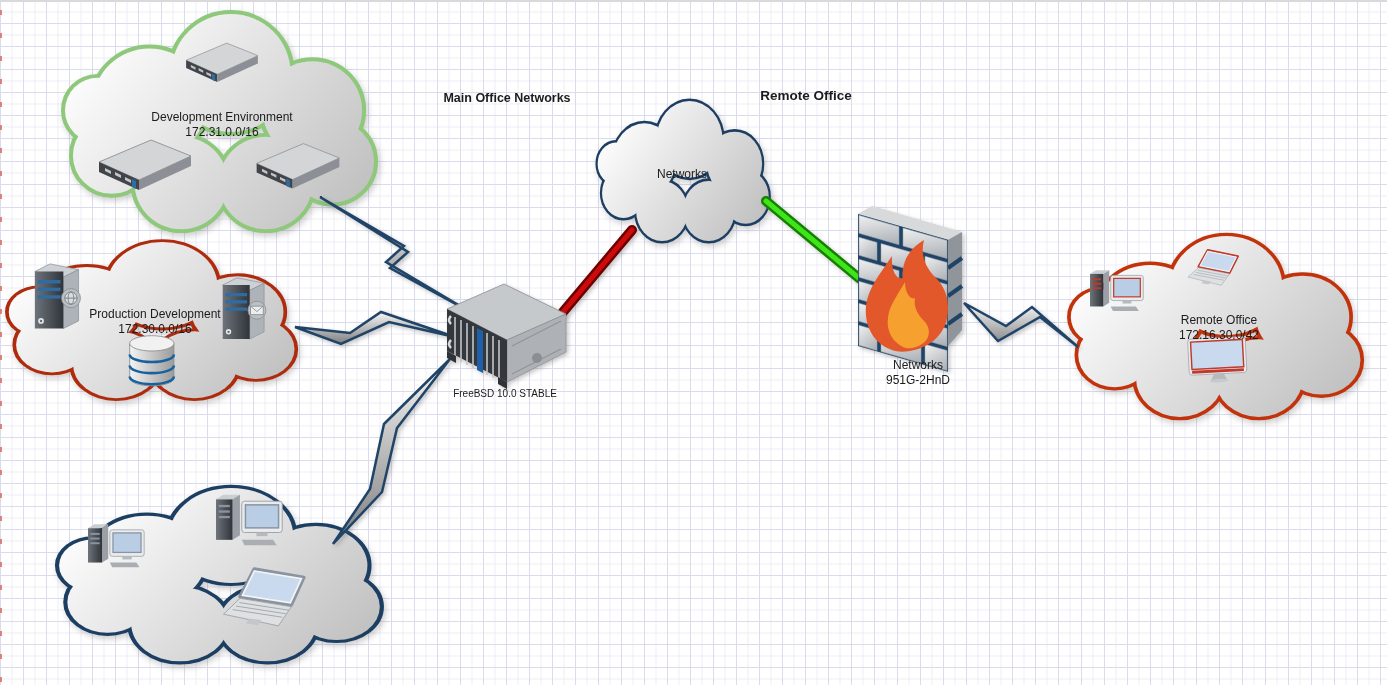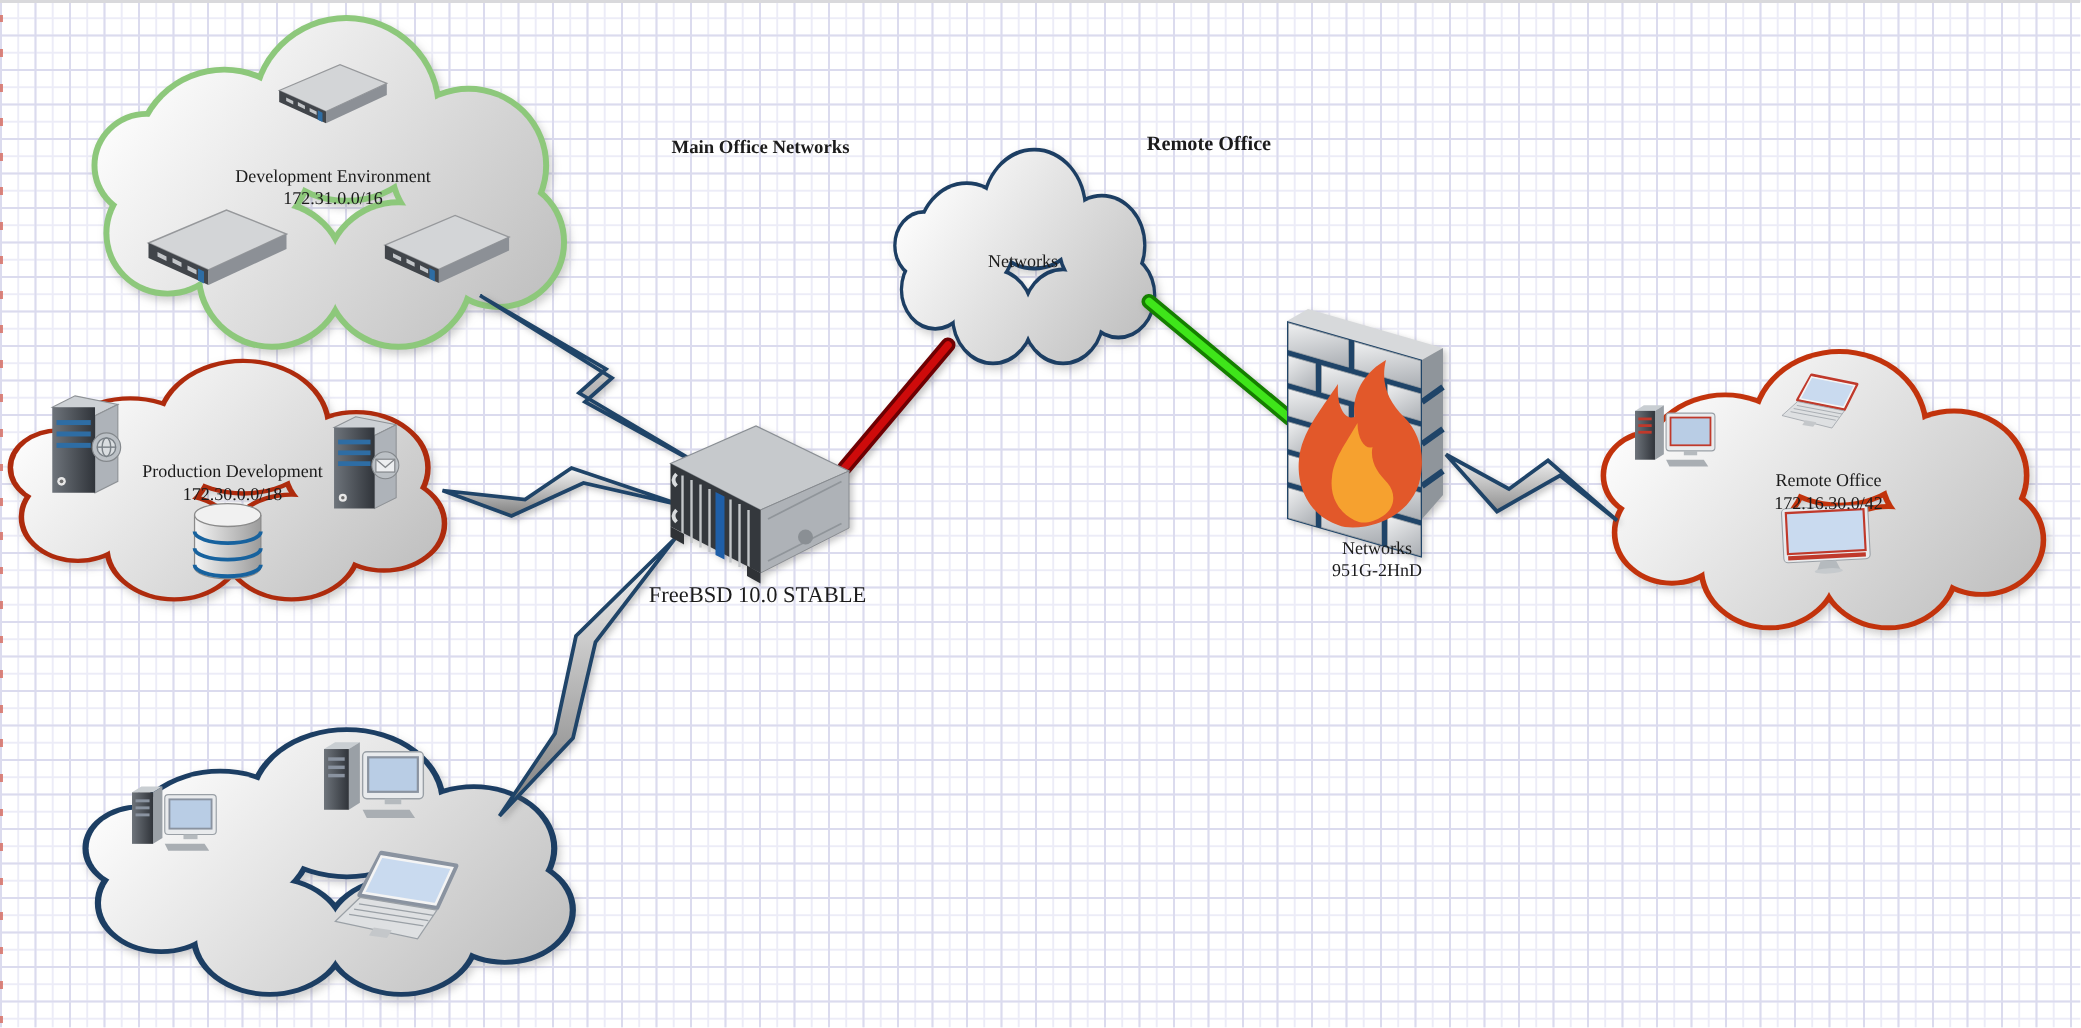--- a/index.html
+++ b/index.html
@@ -7,37 +7,37 @@
     position:relative;
     width:1387px;height:685px;
     overflow:hidden;
     background-color:#FFFFFF;
     background-image:
       linear-gradient(to right,#DBDBEE 1px,transparent 1px),
       linear-gradient(to bottom,#DBDBEE 1px,transparent 1px),
       linear-gradient(to right,#ECECF7 1px,transparent 1px),
       linear-gradient(to bottom,#ECECF7 1px,transparent 1px);
     background-size:23px 23px,23px 23px,11.5px 11.5px,11.5px 11.5px;
-    font-family:Liberation Serif, serif;
+    font-family:Liberation Sans, sans-serif;
   }
   .top-edge{position:absolute;left:0;top:0;width:100%;height:2px;background:#D9D9DC;}
   .edge-ticks{
     position:absolute;left:0;top:10px;bottom:0;width:2px;
     background:repeating-linear-gradient(to bottom,
       #D66A5E 0 5px, transparent 5px 23px);
     opacity:.8;
   }
   svg.canvas{position:absolute;left:0;top:0;}
   .lbl{
     position:absolute;width:240px;margin-left:-120px;
     text-align:center;color:#1B1B1B;
     font-size:12px;line-height:1.22;
     pointer-events:none;
   }
-  .lbl.big{font-size:15px;}
+  .lbl.big{font-size:10px;}
   .heading{font-weight:bold;font-size:12.5px;}
   .heading.larger{font-size:13.5px;}
   .shadowed{filter:drop-shadow(2px 3px 3px rgba(90,90,90,.30));}
   .shadow-sm{filter:drop-shadow(2px 2px 2px rgba(90,90,90,.35));}
 </style>
 </head>
 <body>
 
 <div class="stage">
   <div class="top-edge"></div>
@@ -273,21 +273,21 @@
   <div class="lbl heading" style="left:507px;top:91px;">Main Office Networks</div>
   <div class="lbl heading larger" style="left:806px;top:88px;">Remote Office</div>
 
   <div class="lbl" style="left:222px;top:110px;">
     <div>Development Environment</div>
     <div>172.31.0.0/16</div>
   </div>
 
   <div class="lbl" style="left:155px;top:307px;">
     <div>Production Development</div>
-    <div>172.30.0.0/18</div>
+    <div>172.30.0.0/16</div>
   </div>
 
 
   <div class="lbl" style="left:682px;top:167px;">Networks</div>
 
   <div class="lbl big" style="left:505px;top:388px;">FreeBSD 10.0 STABLE</div>
 
   <div class="lbl" style="left:918px;top:358px;">
     <div>Networks</div>
     <div>951G-2HnD</div>

